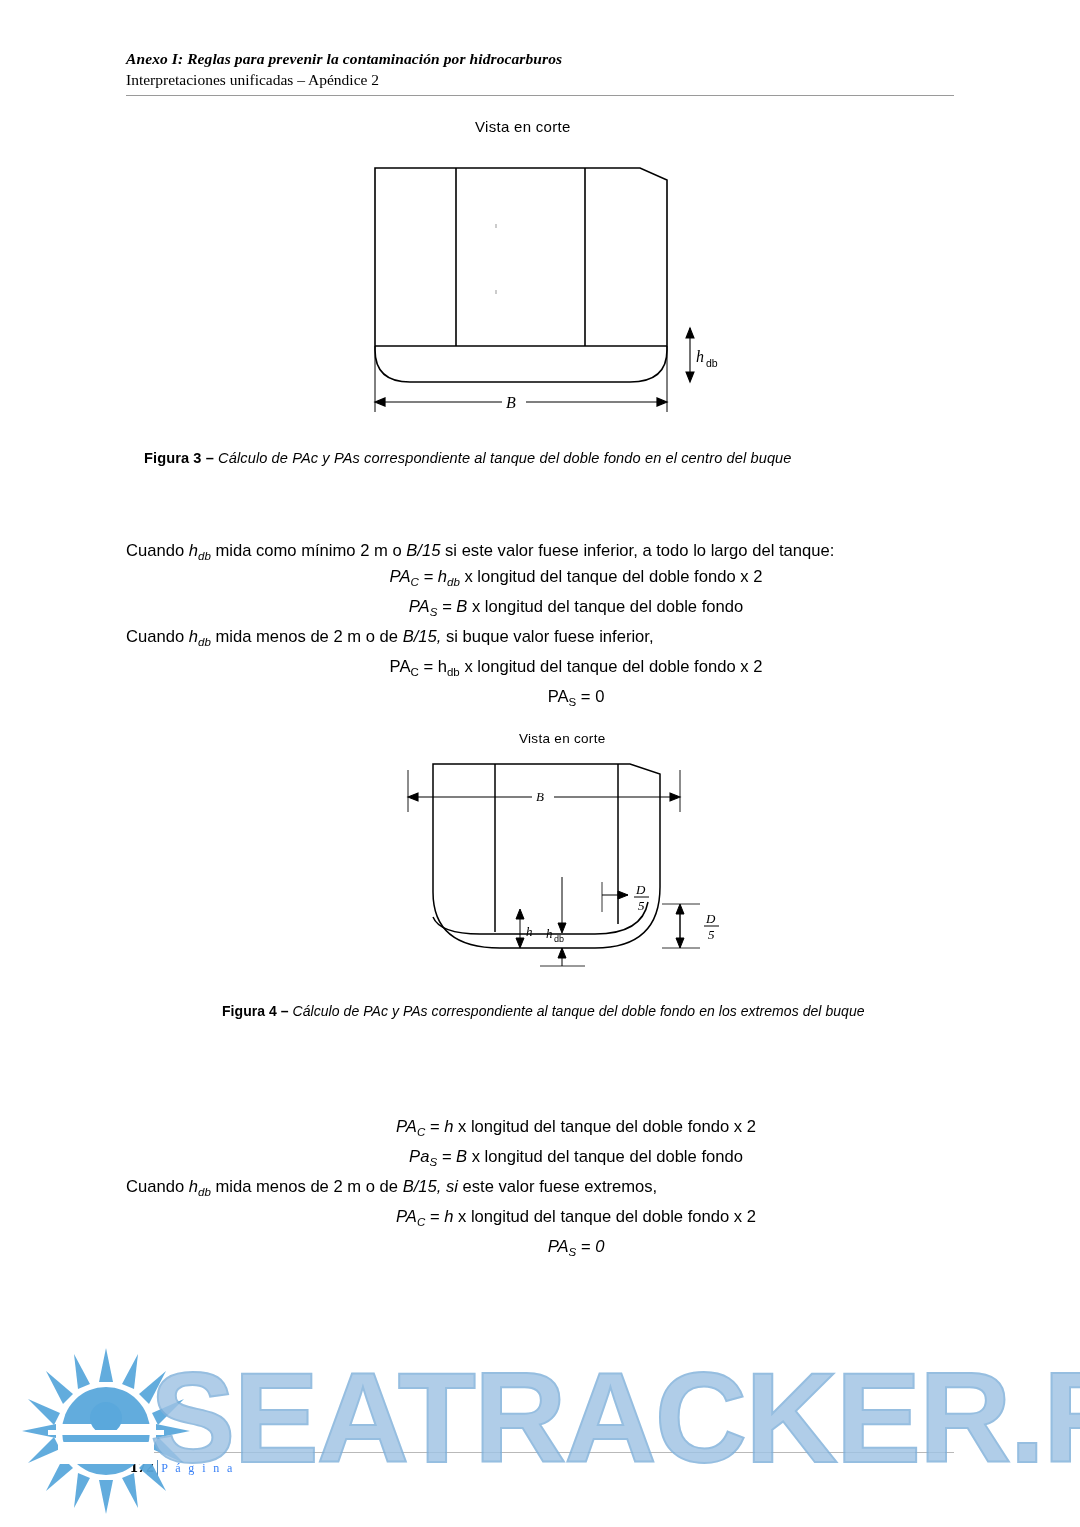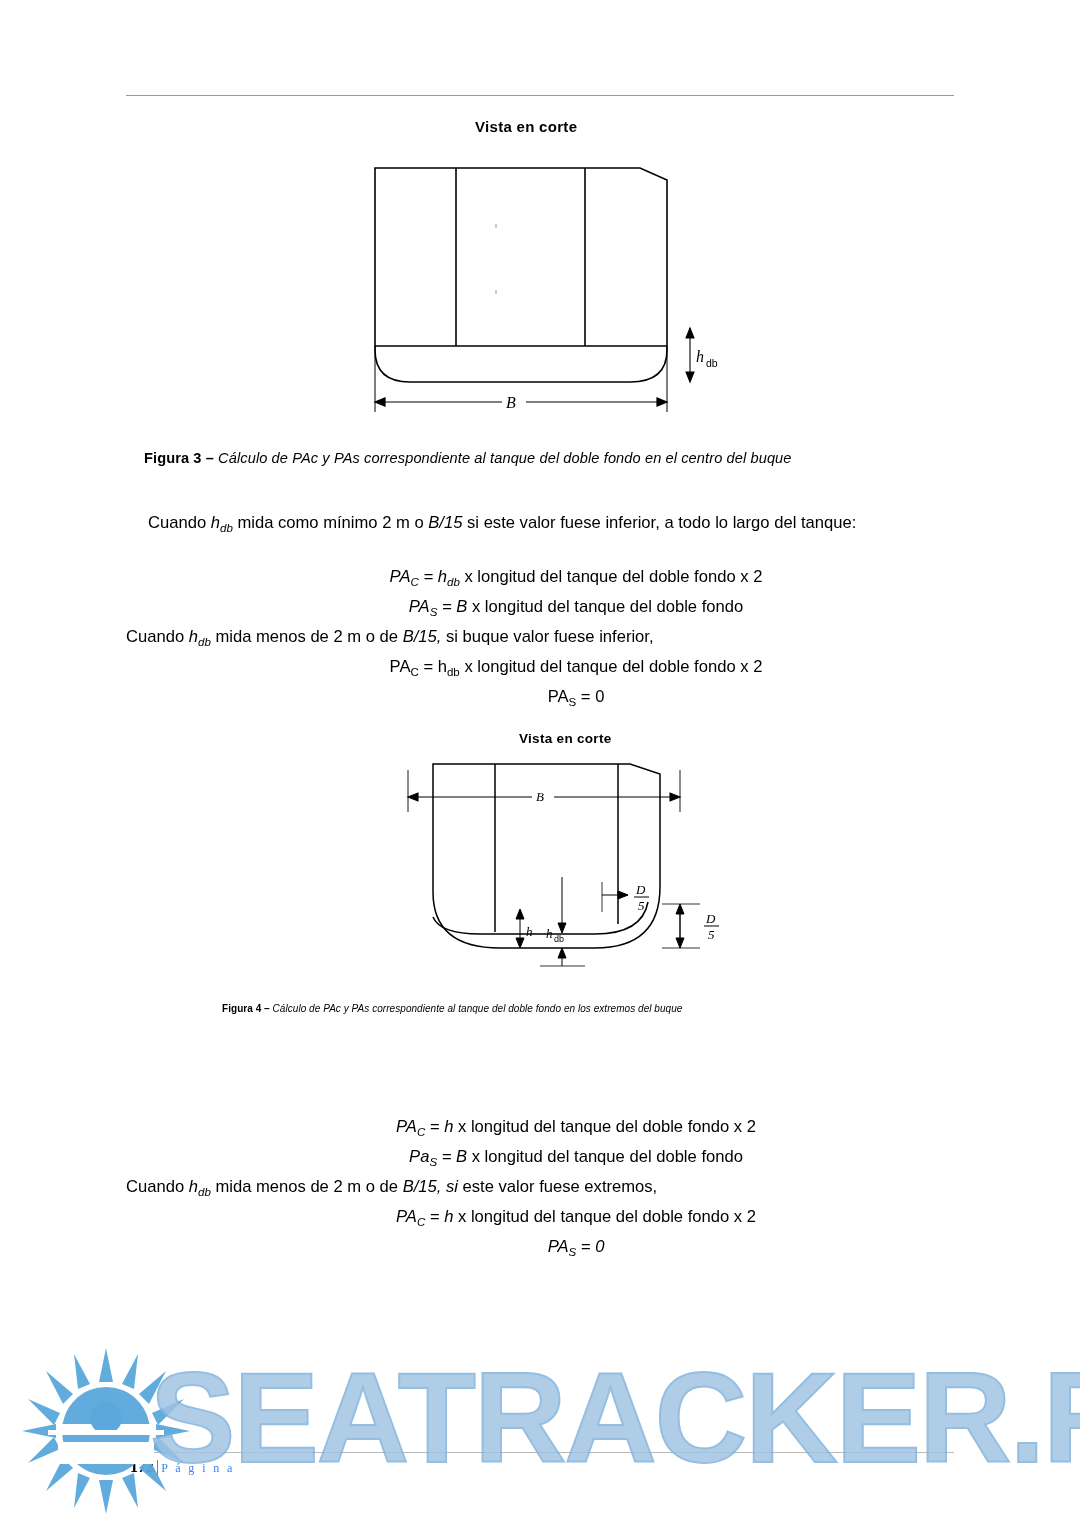--- a/index.html
+++ b/index.html
@@ -45,38 +45,38 @@
     top: 95px;
     width: 828px;
     height: 1px;
     background: #9a9a9a;
   }
 
   
   .vista-label {
     position: absolute;
     font-family: "Liberation Sans", sans-serif;
-    font-weight: bold;
+    font-weight: normal;
     font-size: 15px;
     letter-spacing: .3px;
   }
   .fig-caption {
     position: absolute;
     font-family: "Liberation Sans", sans-serif;
     font-size: 14.6px;
     letter-spacing: .1px;
     white-space: nowrap;
   }
   .fig-caption b { font-weight: bold; font-style: normal; }
   .fig-caption i { font-style: italic; }
 
   .fig-caption-2 {
     position: absolute;
     font-family: "Liberation Sans", sans-serif;
-    font-size: 10px;
+    font-size: 14px;
     letter-spacing: .05px;
     white-space: nowrap;
   }
   .fig-caption-2 b { font-weight: bold; font-style: normal; }
   .fig-caption-2 i { font-style: italic; }
 
   
   .para {
     position: absolute;
     font-family: "Liberation Sans", sans-serif;
@@ -143,20 +143,24 @@
     position: absolute;
     left: 18px;
     top: 16px;
   }
 </style>
 </head>
 <body>
 
 <div class="page">
 
+  <div class="header">
+    <div class="header-line1">Anexo I: Reglas para prevenir la contaminación por hidrocarburos</div>
+    <div class="header-line2">Interpretaciones unificadas – Apéndice 2</div>
+  </div>
   <div class="header-rule"></div>
 
   <div class="vista-label" style="left:475px; top:118px;">Vista en corte</div>
 
   <div class="fig" style="left:330px; top:150px; width:420px; height:280px;">
     <svg width="420" height="280" viewBox="0 0 420 280">
 
       <path d="M 45 18 L 45 348" fill="none"></path>
       <g fill="none" stroke="#000" stroke-width="1.6">
 
@@ -198,21 +202,21 @@
       </g>
       <text x="366" y="212" font-family="Liberation Serif, serif" font-style="italic" font-size="16" fill="#000">h</text>
       <text x="376" y="217" font-family="Liberation Sans, sans-serif" font-size="10.5" fill="#000">db</text>
     </svg>
   </div>
 
   <div class="fig-caption" style="left:144px; top:450px;text-align:right;">
     <b>Figura 3 – </b><i>Cálculo de PAc y PAs correspondiente al tanque del doble fondo en el centro del buque</i>
   </div>
 
-  <div class="para" style="left:126px; top:508px; width:828px;margin-left:22px;">
+  <div class="para" style="left:126px; top:536px; width:828px;">
     <span>Cuando </span><span class="it">h</span><sub class="it">db</sub><span> mida como mínimo 2 m o </span><span class="it">B/15</span><span> si este valor fuese inferior, a todo lo largo del tanque:</span>
   </div>
 
   <div class="para indent" style="left:196px; top:562px; width:760px;">
     <span class="it">PA</span><sub class="it">C</sub><span class="it"> = </span><span class="it">h</span><sub class="it">db</sub><span> x longitud del tanque del doble fondo x 2</span>
   </div>
 
   <div class="para indent" style="left:196px; top:592px; width:760px;">
     <span class="it">PA</span><sub class="it">S</sub><span class="it"> = </span><span class="it">B</span><span> x longitud del tanque del doble fondo</span>
   </div>

